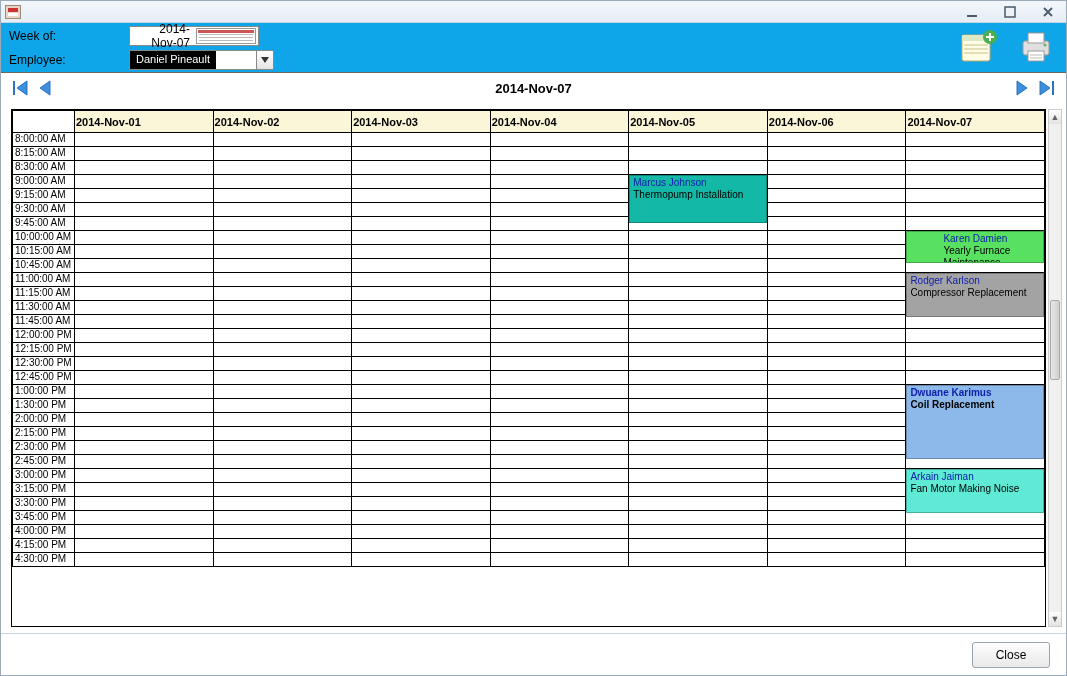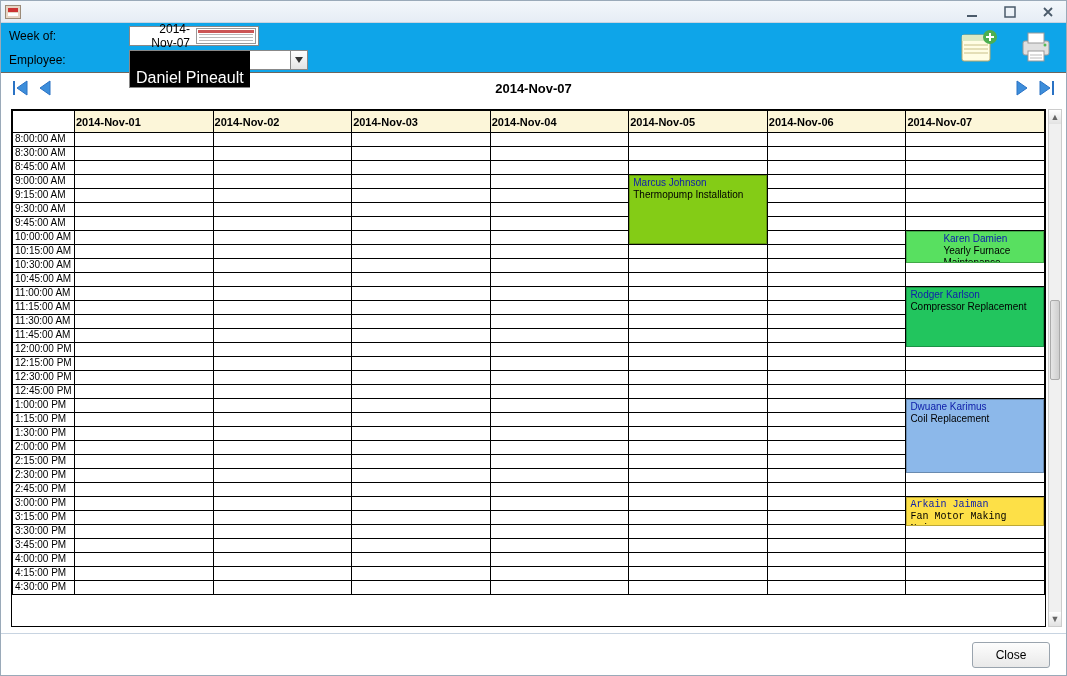--- a/index.html
+++ b/index.html
@@ -53,21 +53,21 @@
   .cal-icon {
     width:16px;height:16px; background:#fff; border:1px solid #999; position:relative;
   }
   .cal-icon::before{content:"";position:absolute;left:1px;right:1px;top:1px;height:3px;background:#c55;}
   .cal-icon::after{content:"";position:absolute;left:2px;right:2px;bottom:2px;top:5px;
     background:repeating-linear-gradient(#bbb 0 1px, transparent 1px 3px);}
   .combo {
     display:flex; height:20px;
   }
   .combo .sel {
-    background:#000; color:#fff; padding:18px 6px; font-size:16px; border:1px solid #888; border-right:none;
+    background:#000; color:#fff; padding:2px 6px; font-size:11px; border:1px solid #888; border-right:none;
   }
   .combo .pad { background:#fff; border:1px solid #888; border-left:none; border-right:none; width:40px;}
   .combo .drop {
     width:18px; border:1px solid #888; background:linear-gradient(#fefefe,#e4e4e4);
     display:flex;align-items:center;justify-content:center;
   }
   .toolbar-right {
     position:absolute; right:10px; top:4px; display:flex; gap:16px; align-items:center;
   }
   .big-icon { width:42px; height:38px; cursor:pointer; }
@@ -243,47 +243,47 @@
             <td class="t">8:00:00 AM</td>
             <td></td>
             <td></td>
             <td></td>
             <td></td>
             <td></td>
             <td></td>
             <td></td>
           </tr>
           <tr>
+            <td class="t">8:15:00 AM</td>
+            <td></td>
+            <td></td>
+            <td></td>
+            <td></td>
+            <td></td>
+            <td></td>
+            <td></td>
+          </tr>
+          <tr>
             <td class="t">8:30:00 AM</td>
             <td></td>
             <td></td>
             <td></td>
             <td></td>
             <td></td>
             <td></td>
             <td></td>
           </tr>
           <tr>
-            <td class="t">8:45:00 AM</td>
-            <td></td>
-            <td></td>
-            <td></td>
-            <td></td>
-            <td></td>
-            <td></td>
-            <td></td>
-          </tr>
-          <tr>
             <td class="t">9:00:00 AM</td>
             <td></td>
             <td></td>
             <td></td>
             <td></td>
             <td style="position: relative;">
-              <div class="appt" style="background: #84cc16; height: 69px;">
+              <div class="appt" style="background: #14b8a6; height: 48px;">
                 <div class="l1">Marcus Johnson</div>
                 <div>Thermopump Installation</div>
               </div>
             </td>
             <td></td>
             <td></td>
           </tr>
           <tr>
             <td class="t">9:15:00 AM</td>
             <td></td>
@@ -333,49 +333,39 @@
             <td class="t">10:15:00 AM</td>
             <td></td>
             <td></td>
             <td></td>
             <td></td>
             <td></td>
             <td></td>
             <td></td>
           </tr>
           <tr>
-            <td class="t">10:30:00 AM</td>
-            <td></td>
-            <td></td>
-            <td></td>
-            <td></td>
-            <td></td>
-            <td></td>
-            <td></td>
-          </tr>
-          <tr>
             <td class="t">10:45:00 AM</td>
             <td></td>
             <td></td>
             <td></td>
             <td></td>
             <td></td>
             <td></td>
             <td></td>
           </tr>
           <tr>
             <td class="t">11:00:00 AM</td>
             <td></td>
             <td></td>
             <td></td>
             <td></td>
             <td></td>
             <td></td>
             <td style="position: relative;">
-              <div class="appt" style="background: #22c55e; height: 60px;">
+              <div class="appt" style="background: #a3a3a3; height: 44px;">
                 <div class="l1">Rodger Karlson</div>
                 <div>Compressor Replacement</div>
               </div>
             </td>
           </tr>
           <tr>
             <td class="t">11:15:00 AM</td>
             <td></td>
             <td></td>
             <td></td>
@@ -446,37 +436,27 @@
           </tr>
           <tr>
             <td class="t">1:00:00 PM</td>
             <td></td>
             <td></td>
             <td></td>
             <td></td>
             <td></td>
             <td></td>
             <td style="position: relative;">
-              <div class="appt" style="background: rgb(140, 184, 234); height: 74px;">
+              <div class="appt" style="background: rgb(140, 184, 234); height: 74px; font-weight: bold;">
                 <div class="l1">Dwuane Karimus</div>
                 <div>Coil Replacement</div>
               </div>
             </td>
           </tr>
           <tr>
-            <td class="t">1:15:00 PM</td>
-            <td></td>
-            <td></td>
-            <td></td>
-            <td></td>
-            <td></td>
-            <td></td>
-            <td></td>
-          </tr>
-          <tr>
             <td class="t">1:30:00 PM</td>
             <td></td>
             <td></td>
             <td></td>
             <td></td>
             <td></td>
             <td></td>
             <td></td>
           </tr>
           <tr>
@@ -521,21 +501,21 @@
           </tr>
           <tr>
             <td class="t">3:00:00 PM</td>
             <td></td>
             <td></td>
             <td></td>
             <td></td>
             <td></td>
             <td></td>
             <td style="position: relative;">
-              <div class="appt" style="background: #fde047; height: 29px; font-family: Liberation Mono, monospace;">
+              <div class="appt" style="background: #5eead4; height: 44px;">
                 <div class="l1">Arkain Jaiman</div>
                 <div>Fan Motor Making Noise</div>
               </div>
             </td>
           </tr>
           <tr>
             <td class="t">3:15:00 PM</td>
             <td></td>
             <td></td>
             <td></td>

